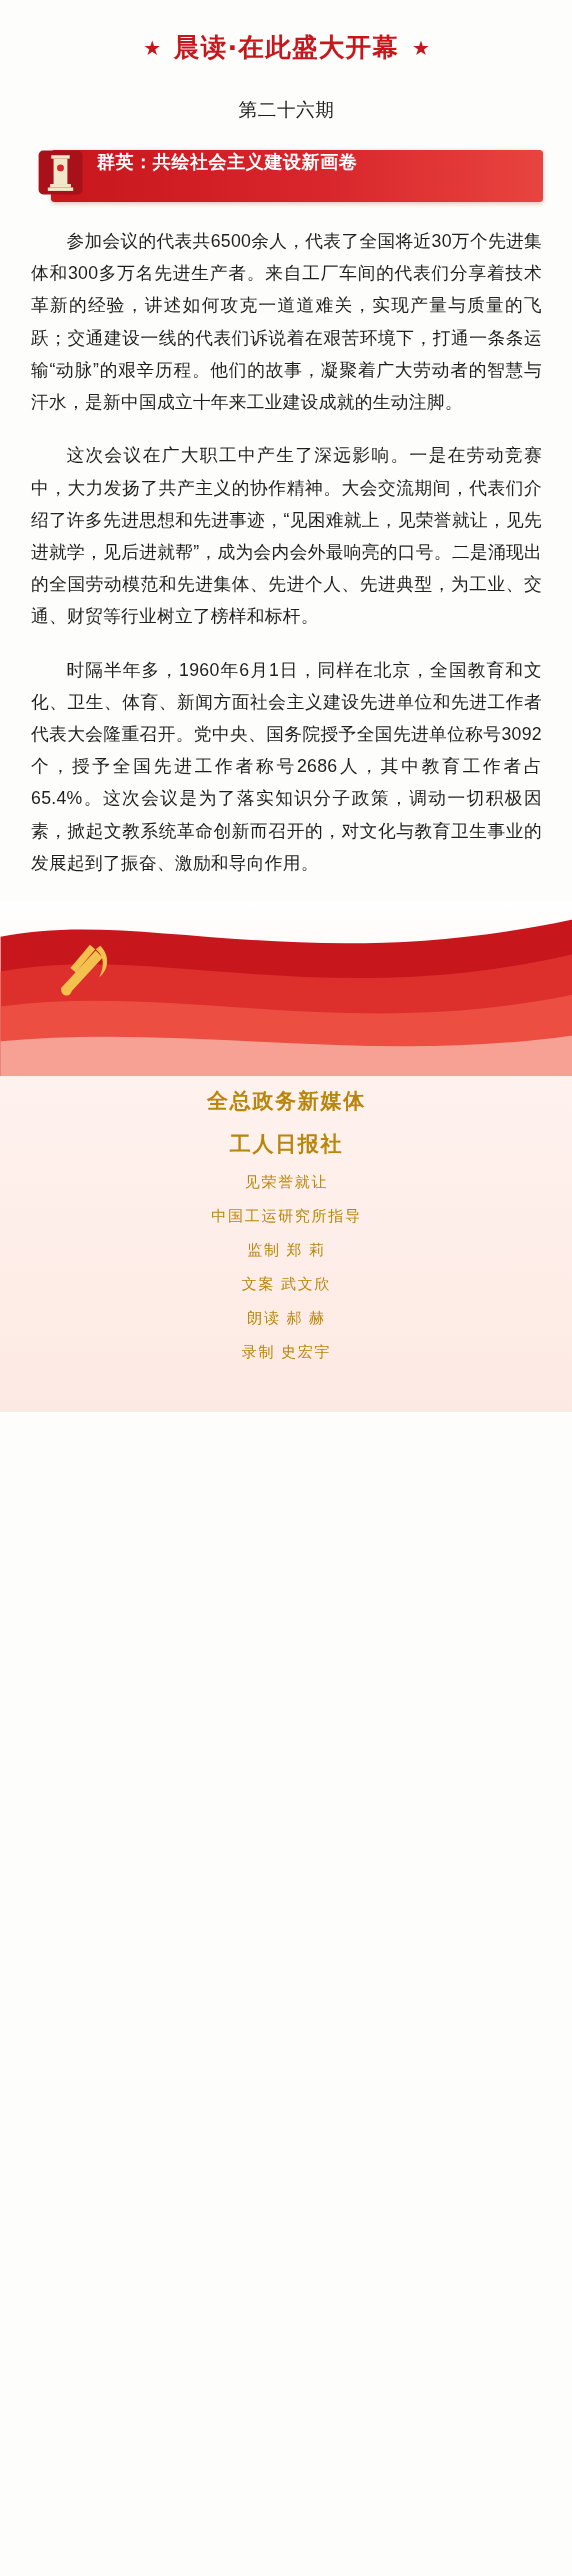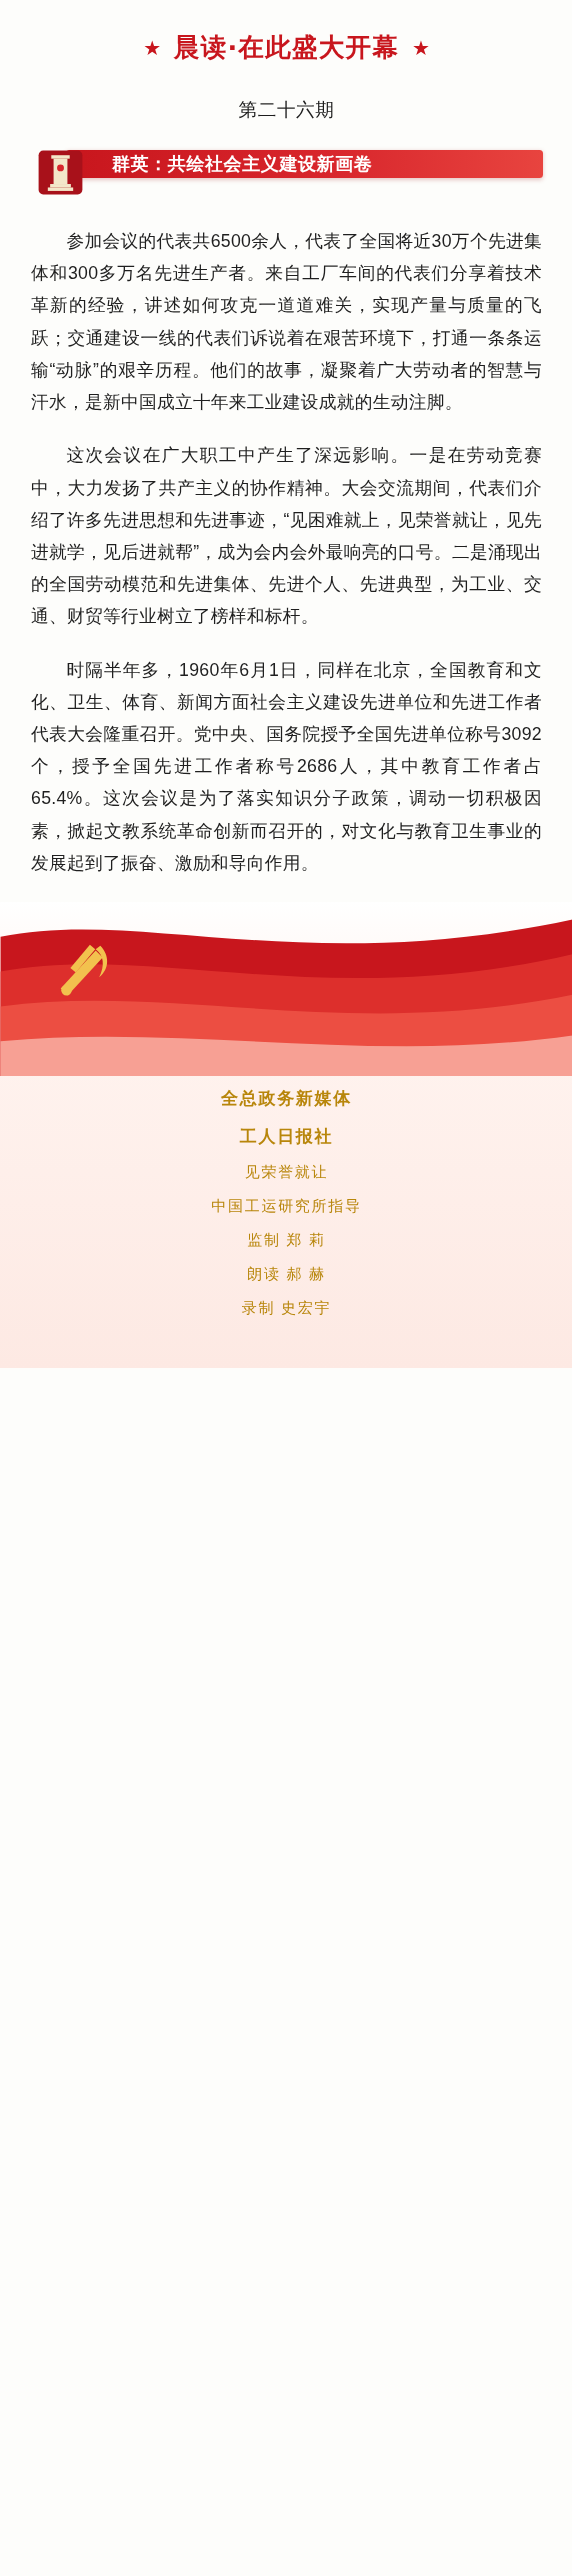--- a/index.html
+++ b/index.html
@@ -56,28 +56,28 @@
   }
 
   
   .banner-wrap {
     margin: 0 30px 25.6px 30px;
     position: relative;
     height: 53px;
   }
   .banner {
     position: absolute;
-    left: 36px;
+    left: 21px;
     right: 0;
     top: 3.5px;
-    height: 28px;
+    height: 52px;
     background: linear-gradient(90deg, #c8161d 0%, #d8262c 55%, #e8443f 100%);
     border-radius: 3.5px;
     display: flex;
-    align-items: center;
+    align-items: flex-start;
     padding-left: 46px;
     box-shadow: 0 1.7px 4.6px rgba(160,30,30,0.25);
   }
   .banner-text {
     color: #ffffff;
     font-size: 18px;
     font-weight: bold;
     letter-spacing: 0.6px;
   }
   .banner-icon {
@@ -124,21 +124,21 @@
     top: 31px;
     width: 70px;
     height: 70px;
   }
 
   .credits {
     text-align: center;
     padding-top: 10.5px;
   }
   .credits .line {
-    font-size: 17px;
+    font-size: 21px;
     color: #b8860b;
     margin: 0 0 15px 0;
     letter-spacing: 1.7px;
     font-weight: bold;
   }
   .credits .line.small {
     font-size: 15px;
     font-weight: normal;
   }
 </style>
@@ -196,19 +196,20 @@
         </svg>
       </div>
     </div>
 
     <div class="credits">
       <p class="line">全总政务新媒体</p>
       <p class="line">工人日报社</p>
       <p class="line small">见荣誉就让</p>
       <p class="line small">中国工运研究所指导</p>
       <p class="line small">监制 郑  莉</p>
+      <p class="line small">文案 武文欣</p>
       <p class="line small">朗读 郝  赫</p>
       <p class="line small">录制 史宏宇</p>
     </div>
   </div>
 
 </div>
 
 
 </body></html>

